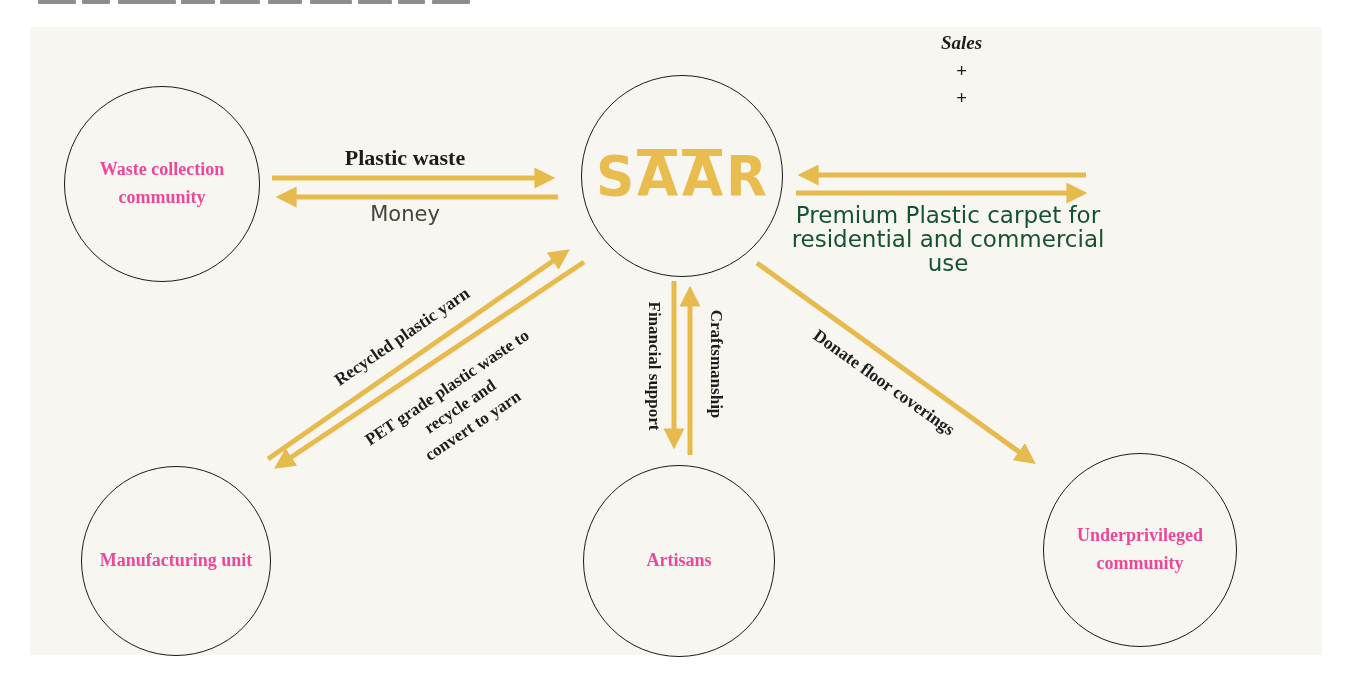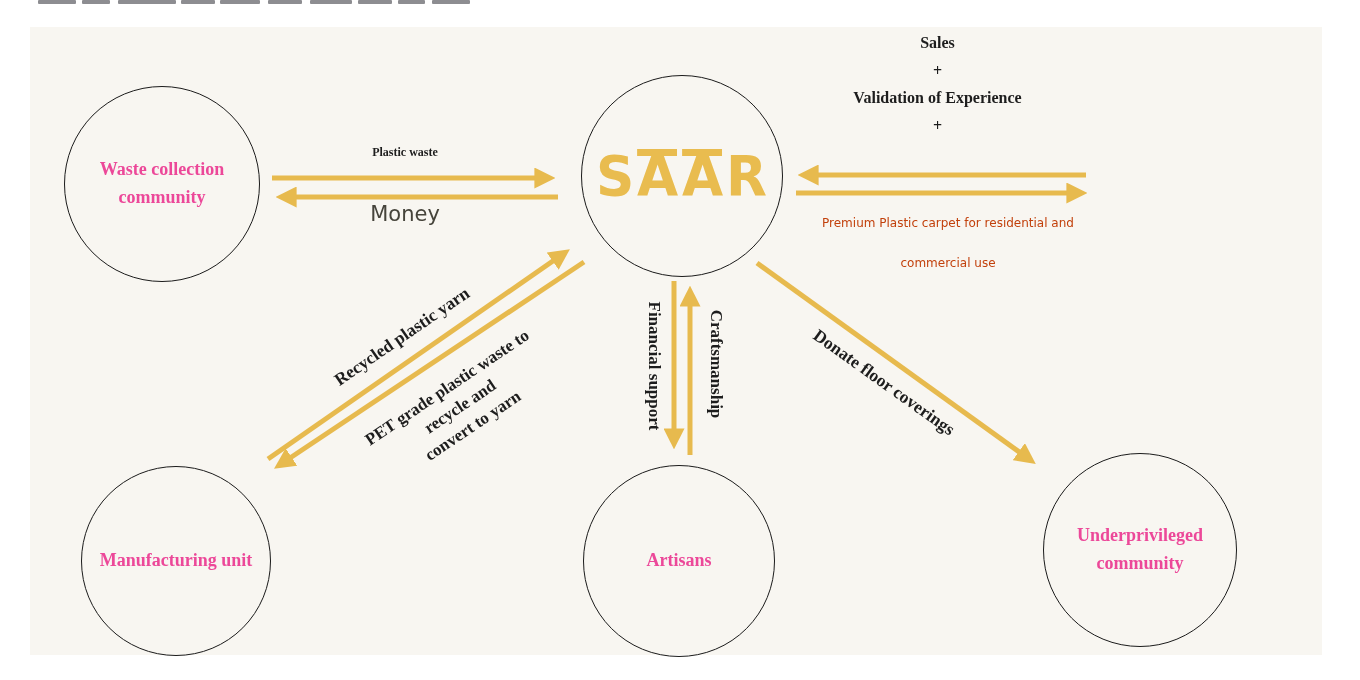--- a/index.html
+++ b/index.html
@@ -92,32 +92,31 @@
     <div class="lbl">Manufacturing unit</div>
   </div>
 
   <div class="node" style="left:1043px;top:453px;width:192px;height:192px;">
     <div class="lbl lines">
       <span>Underprivileged</span>
       <span>community</span>
     </div>
   </div>
 
-  <div class="serifLbl" style="left:290px;top:145px;width:230px;font-size:12px;">Plastic waste</div>
+  <div class="serifLbl" style="left:290px;top:145px;width:230px;font-size:22px;">Plastic waste</div>
 
   <div class="sansLbl" style="left:320px;top:202px;width:170px;font-size:21px;color:#46443b;">Money</div>
 
-  <div class="serifLbl lines" style="left:780px;top:29px;width:315px;font-size:16px;line-height:27.5px;">
+  <div class="serifLbl lines" style="left:804px;top:29px;width:315px;font-size:19px;line-height:27.5px;font-style:italic;">
     <span>Sales</span>
     <span>+</span>
-    <span>Validation of Experience</span>
     <span>+</span>
   </div>
 
-  <div class="sansLbl" style="left:788px;top:203px;width:320px;font-size:12px;line-height:40px;color:#c2410c;">Premium Plastic carpet for residential and commercial use</div>
+  <div class="sansLbl" style="left:788px;top:203px;width:320px;font-size:23px;line-height:24px;color:#14532d;">Premium Plastic carpet for residential and commercial use</div>
 
   <div class="serifLbl" style="left:292px;top:326px;width:220px;font-size:17.5px;transform:rotate(-34.5deg);">Recycled plastic yarn</div>
 
   <div class="serifLbl lines" style="left:330px;top:372px;width:260px;font-size:17px;line-height:23px;transform:rotate(-34deg);">
     <span>PET grade plastic waste to</span>
     <span>recycle and</span>
     <span>convert to yarn</span>
   </div>
 
   <div class="serifLbl" style="left:569px;top:356px;width:170px;font-size:17px;transform:rotate(90deg);">Financial support</div>

